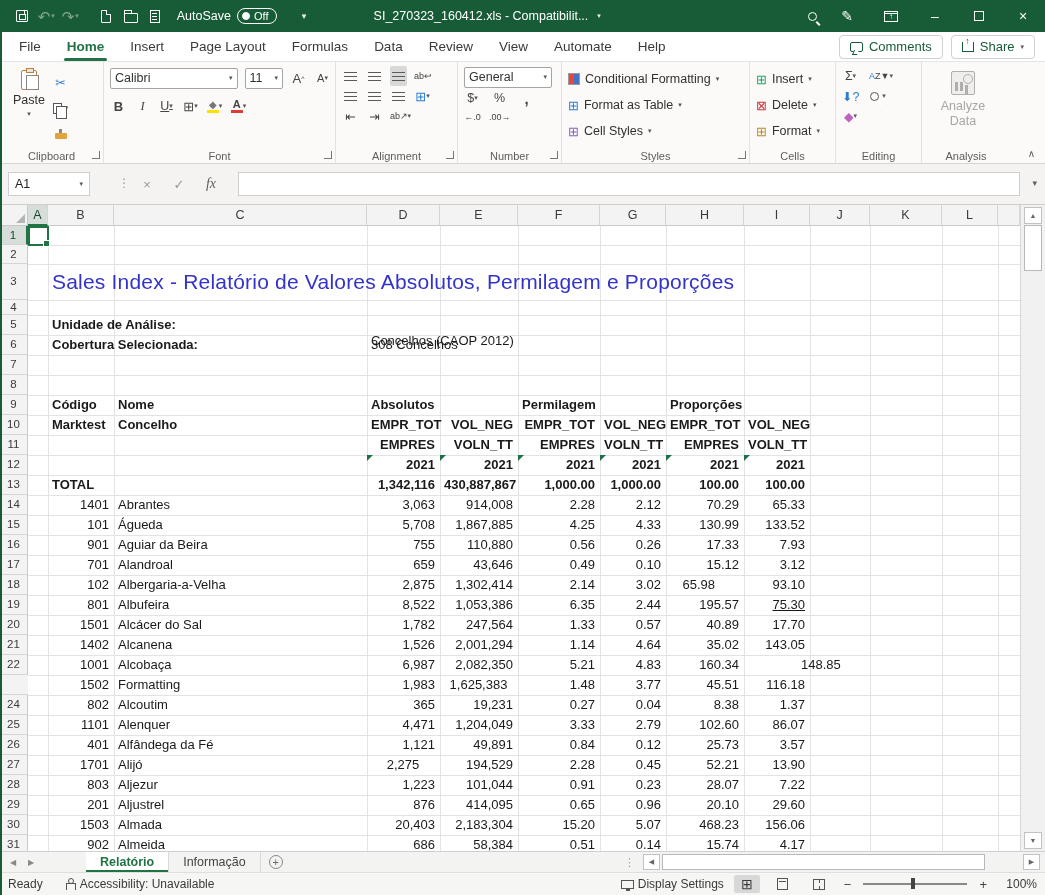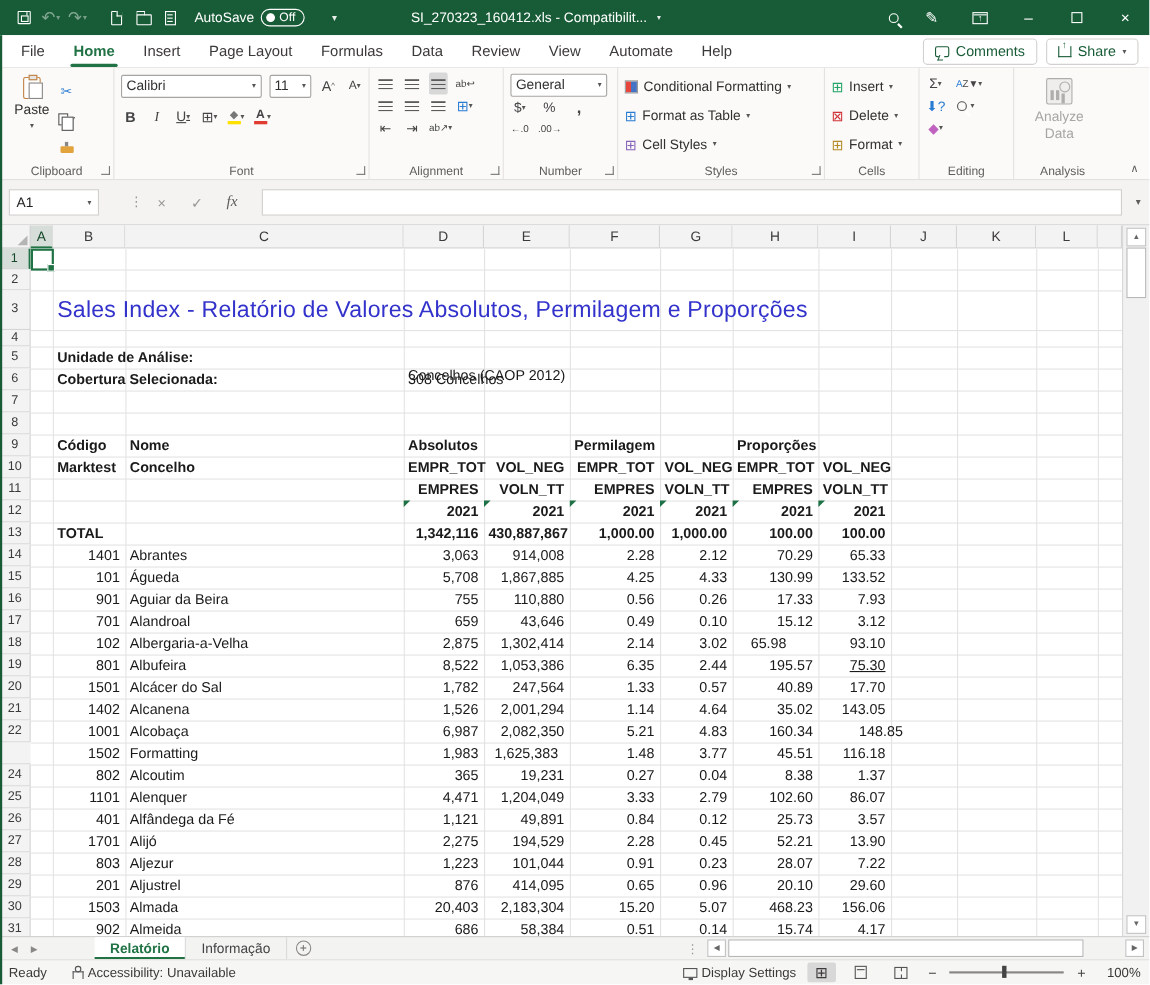--- a/index.html
+++ b/index.html
@@ -635,21 +635,21 @@
       <div class="cell c-r" style="left: 572px; top: 409px; width: 66px; height: 20px; line-height: 20px;">4.64</div>
       <div class="cell c-r" style="left: 638px; top: 409px; width: 78px; height: 20px; line-height: 20px;">35.02</div>
       <div class="cell c-r" style="left: 716px; top: 409px; width: 66px; height: 20px; line-height: 20px;">143.05</div>
       <div class="cell c-r" style="left: 20px; top: 429px; width: 66px; height: 20px; line-height: 20px;">1001</div>
       <div class="cell" style="left: 86px; top: 429px; width: auto; height: 20px; line-height: 20px;">Alcobaça</div>
       <div class="cell c-r" style="left: 339px; top: 429px; width: 73px; height: 20px; line-height: 20px;">6,987</div>
       <div class="cell c-r" style="left: 412px; top: 429px; width: 78px; height: 20px; line-height: 20px;">2,082,350</div>
       <div class="cell c-r" style="left: 490px; top: 429px; width: 82px; height: 20px; line-height: 20px;">5.21</div>
       <div class="cell c-r" style="left: 572px; top: 429px; width: 66px; height: 20px; line-height: 20px;">4.83</div>
       <div class="cell c-r" style="left: 638px; top: 429px; width: 78px; height: 20px; line-height: 20px;">160.34</div>
-      <div class="cell c-r" style="left: 716px; top: 429px; width: 66px; height: 20px; line-height: 20px; padding-left: 37px;">148.85</div>
+      <div class="cell c-r" style="left: 736px; top: 429px; width: 66px; height: 20px; line-height: 20px; padding-left: 37px;">148.85</div>
       <div class="cell c-r" style="left: 20px; top: 449px; width: 66px; height: 20px; line-height: 20px;">1502</div>
       <div class="cell" style="left: 86px; top: 449px; width: auto; height: 20px; line-height: 20px;">Formatting</div>
       <div class="cell c-r" style="left: 339px; top: 449px; width: 73px; height: 20px; line-height: 20px;">1,983</div>
       <div class="cell c-r" style="left: 412px; top: 449px; width: 78px; height: 20px; line-height: 20px; text-align: center;">1,625,383</div>
       <div class="cell c-r" style="left: 490px; top: 449px; width: 82px; height: 20px; line-height: 20px;">1.48</div>
       <div class="cell c-r" style="left: 572px; top: 449px; width: 66px; height: 20px; line-height: 20px;">3.77</div>
       <div class="cell c-r" style="left: 638px; top: 449px; width: 78px; height: 20px; line-height: 20px;">45.51</div>
       <div class="cell c-r" style="left: 716px; top: 449px; width: 66px; height: 20px; line-height: 20px;">116.18</div>
       <div class="cell c-r" style="left: 20px; top: 469px; width: 66px; height: 20px; line-height: 20px;">802</div>
       <div class="cell" style="left: 86px; top: 469px; width: auto; height: 20px; line-height: 20px;">Alcoutim</div>
@@ -670,21 +670,21 @@
       <div class="cell c-r" style="left: 20px; top: 509px; width: 66px; height: 20px; line-height: 20px;">401</div>
       <div class="cell" style="left: 86px; top: 509px; width: auto; height: 20px; line-height: 20px;">Alfândega da Fé</div>
       <div class="cell c-r" style="left: 339px; top: 509px; width: 73px; height: 20px; line-height: 20px;">1,121</div>
       <div class="cell c-r" style="left: 412px; top: 509px; width: 78px; height: 20px; line-height: 20px;">49,891</div>
       <div class="cell c-r" style="left: 490px; top: 509px; width: 82px; height: 20px; line-height: 20px;">0.84</div>
       <div class="cell c-r" style="left: 572px; top: 509px; width: 66px; height: 20px; line-height: 20px;">0.12</div>
       <div class="cell c-r" style="left: 638px; top: 509px; width: 78px; height: 20px; line-height: 20px;">25.73</div>
       <div class="cell c-r" style="left: 716px; top: 509px; width: 66px; height: 20px; line-height: 20px;">3.57</div>
       <div class="cell c-r" style="left: 20px; top: 529px; width: 66px; height: 20px; line-height: 20px;">1701</div>
       <div class="cell" style="left: 86px; top: 529px; width: auto; height: 20px; line-height: 20px;">Alijó</div>
-      <div class="cell c-r" style="left: 339px; top: 529px; width: 73px; height: 20px; line-height: 20px;">2,275</div>
+      <div class="cell c-r" style="left: 339px; top: 529px; width: 73px; height: 20px; line-height: 20px; text-align: center;">2,275</div>
       <div class="cell c-r" style="left: 412px; top: 529px; width: 78px; height: 20px; line-height: 20px;">194,529</div>
       <div class="cell c-r" style="left: 490px; top: 529px; width: 82px; height: 20px; line-height: 20px;">2.28</div>
       <div class="cell c-r" style="left: 572px; top: 529px; width: 66px; height: 20px; line-height: 20px;">0.45</div>
       <div class="cell c-r" style="left: 638px; top: 529px; width: 78px; height: 20px; line-height: 20px;">52.21</div>
       <div class="cell c-r" style="left: 716px; top: 529px; width: 66px; height: 20px; line-height: 20px;">13.90</div>
       <div class="cell c-r" style="left: 20px; top: 549px; width: 66px; height: 20px; line-height: 20px;">803</div>
       <div class="cell" style="left: 86px; top: 549px; width: auto; height: 20px; line-height: 20px;">Aljezur</div>
       <div class="cell c-r" style="left: 339px; top: 549px; width: 73px; height: 20px; line-height: 20px;">1,223</div>
       <div class="cell c-r" style="left: 412px; top: 549px; width: 78px; height: 20px; line-height: 20px;">101,044</div>
       <div class="cell c-r" style="left: 490px; top: 549px; width: 82px; height: 20px; line-height: 20px;">0.91</div>

